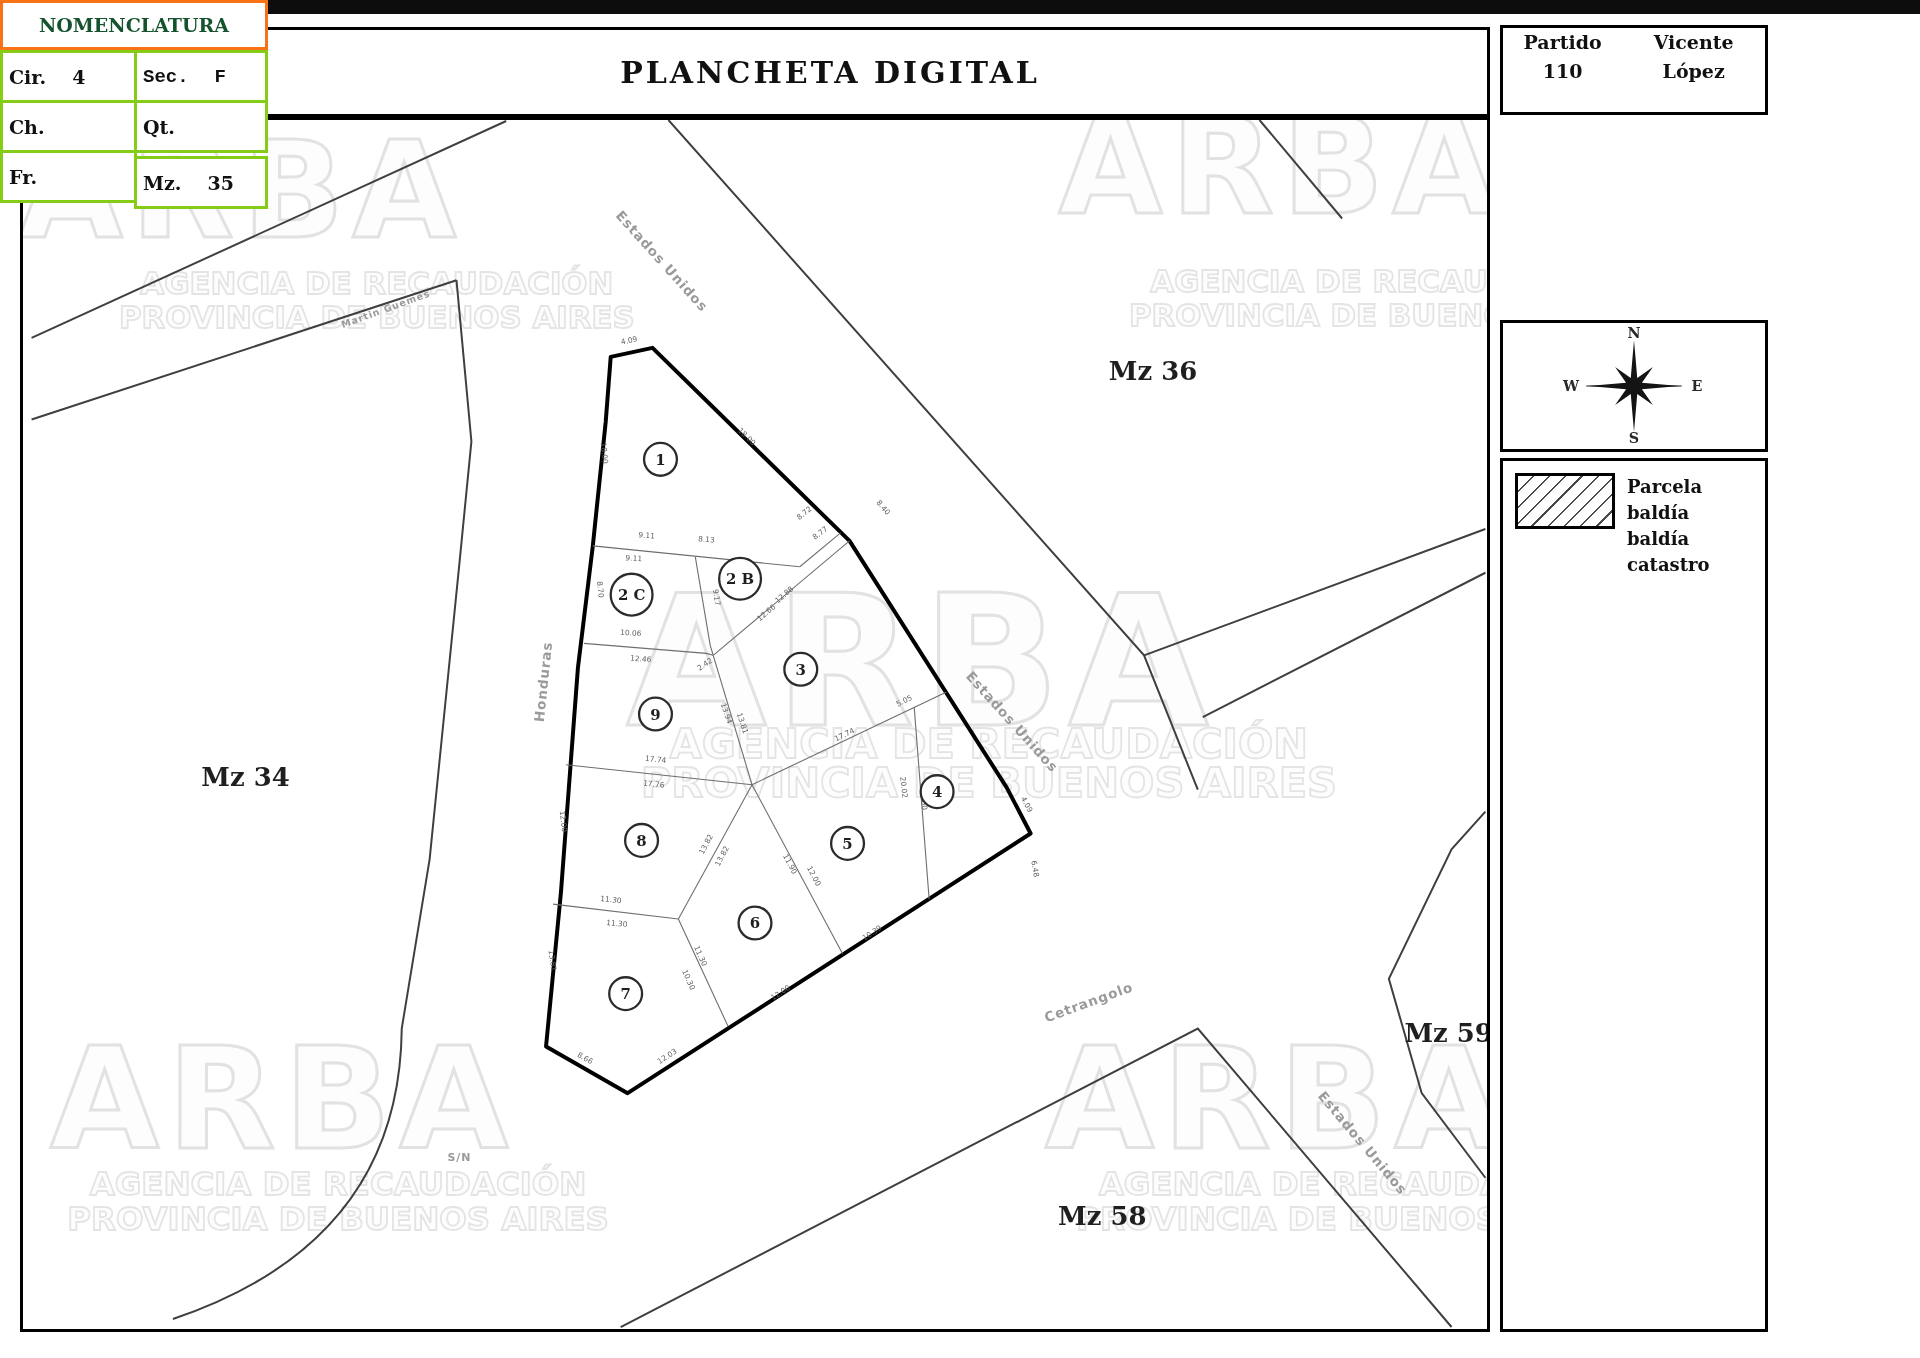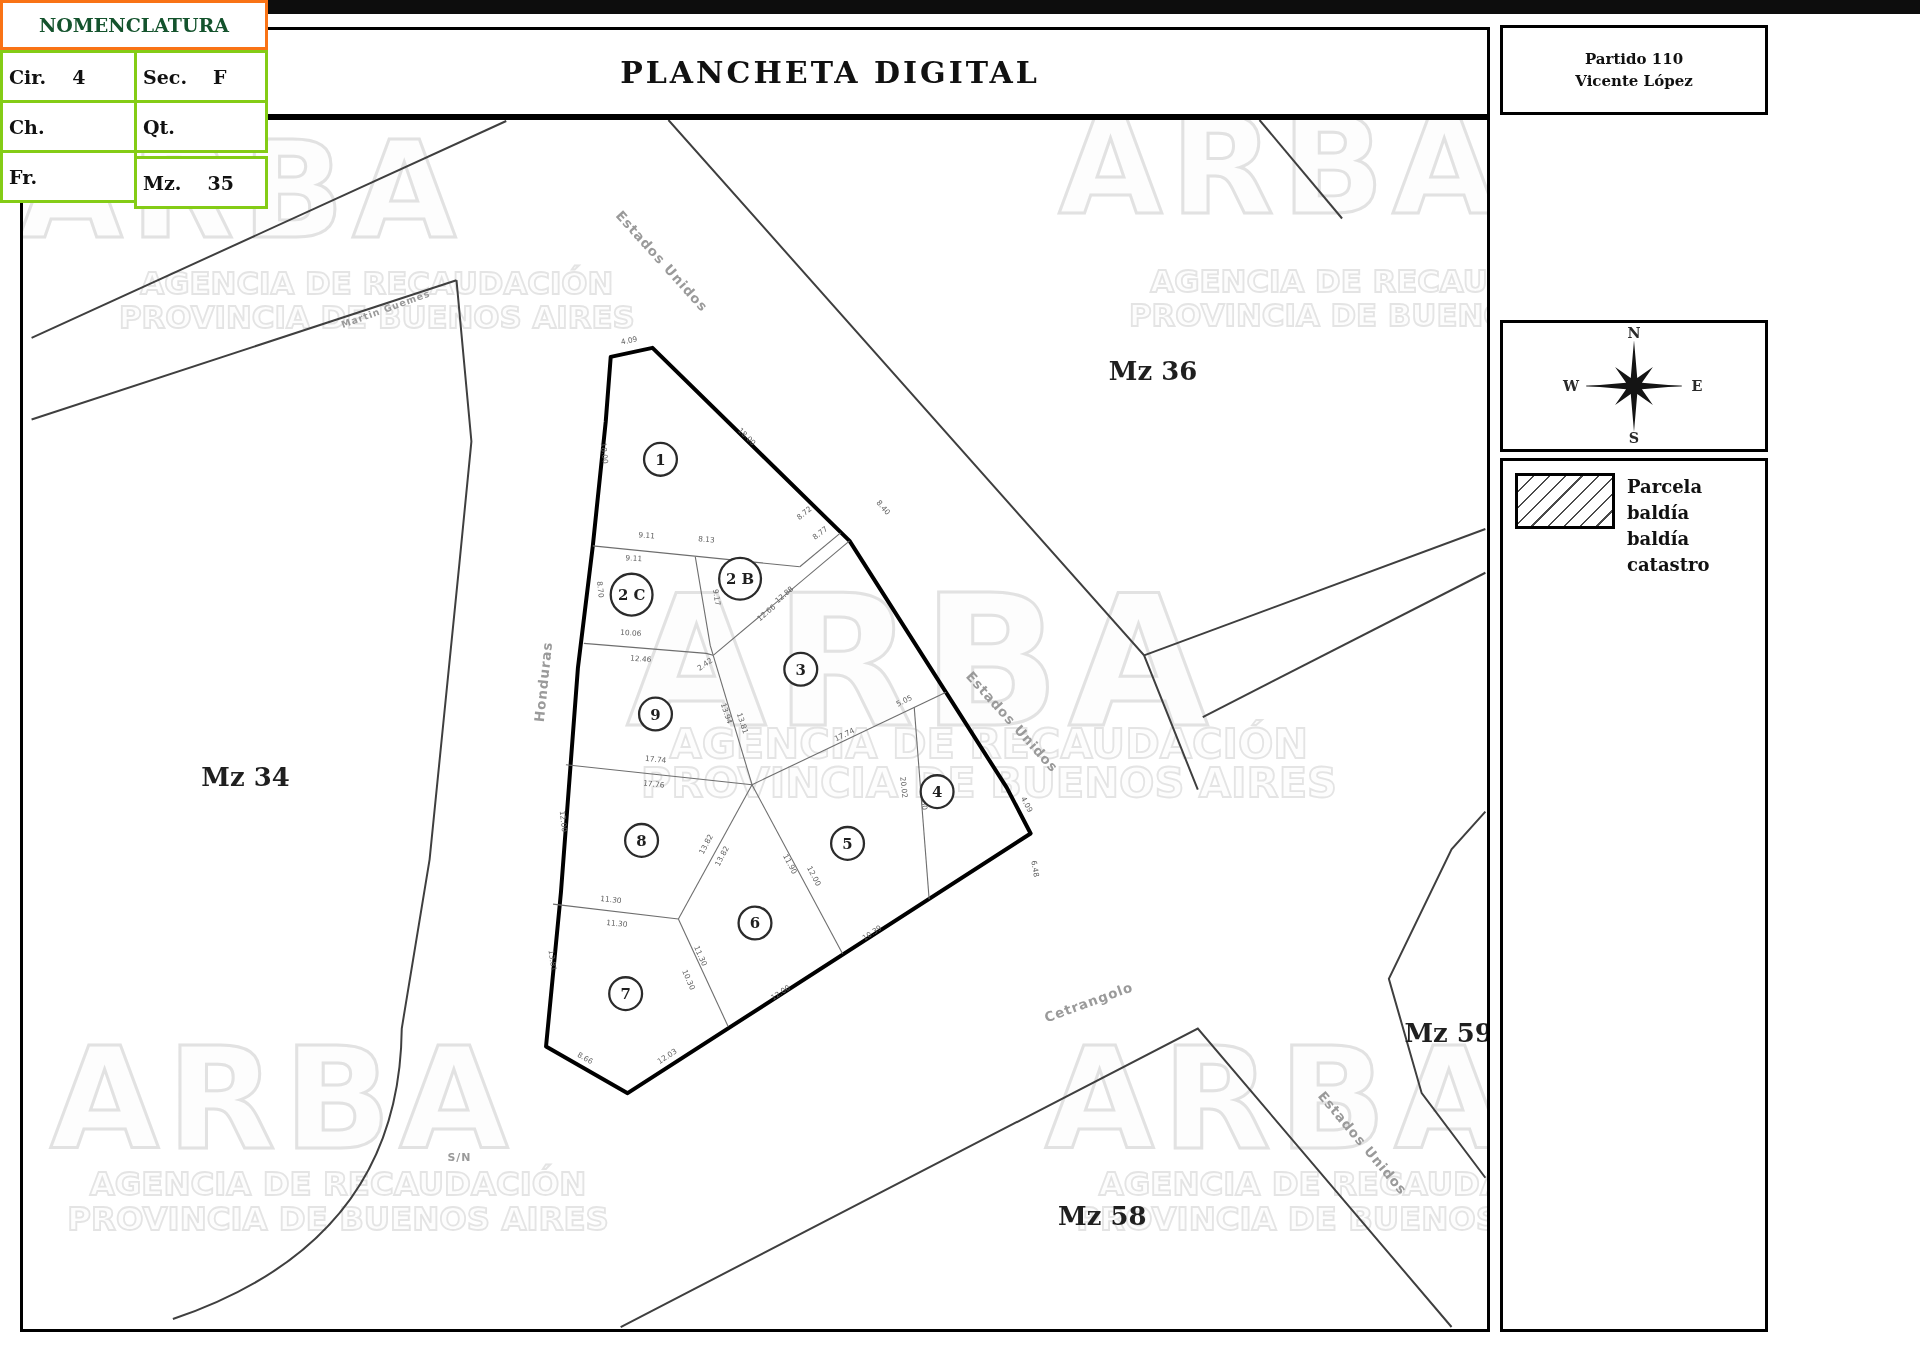--- a/index.html
+++ b/index.html
@@ -9,21 +9,21 @@
   .box{position:absolute;border:3px solid #000;box-sizing:border-box;background:#fff;}
   
   #logo-box{left:22px;top:27px;width:148px;height:90px;display:flex;align-items:center;justify-content:center;}
   #logo-box .logo{font-family:"DejaVu Sans",sans-serif;font-weight:bold;font-size:44px;color:#29b9d0;letter-spacing:1px;}
   #title-box{left:170px;top:27px;width:1320px;height:90px;display:flex;align-items:center;justify-content:center;}
   #title-box .title{font-weight:bold;font-size:30px;letter-spacing:3px;color:#111;}
   
   #map-frame{left:20px;top:117px;width:1470px;height:1215px;}
   #map-svg{position:absolute;left:0;top:0;}
   
-  #partido-box{left:1500px;top:25px;width:268px;height:90px;text-align:center;font-weight:bold;font-size:15px;color:#111;display:flex;flex-direction:column;justify-content:center;line-height:1.5;}
+  #partido-box{left:1500px;top:25px;width:268px;height:90px;text-align:center;font-weight:bold;font-size:19px;color:#111;display:flex;flex-direction:row;justify-content:center;line-height:1.5;}
   #nom-box{left:1500px;top:115px;width:268px;height:205px;border:none;}
   #nom-head{position:absolute;left:0;top:0;width:268px;height:50px;border:3px solid #f97316;box-sizing:border-box;background:#fff;text-align:center;font-weight:bold;font-size:19px;line-height:44px;color:#14532d;}
   .nom-cell{position:absolute;border:3px solid #84cc16;box-sizing:border-box;background:#fff;display:flex;align-items:center;padding-left:6px;font-weight:bold;font-size:19px;color:#111;}
   .nom-cell .val{margin-left:26px;}
   #compass-box{left:1500px;top:320px;width:268px;height:132px;}
   #legend-box{left:1500px;top:458px;width:268px;height:874px;}
   #legend-hatch{position:absolute;left:12px;top:12px;width:100px;height:56px;border:3px solid #000;box-sizing:border-box;
     background:repeating-linear-gradient(135deg,#ffffff 0px,#ffffff 10px,#4a4a4a 10px,#4a4a4a 11.5px);}
   #legend-text{position:absolute;left:124px;top:13px;font-weight:bold;font-size:18px;line-height:1.45;color:#111;}
   
@@ -179,21 +179,21 @@
     <div>Partido 110</div>
     <div>Vicente López</div>
   </div>
 
   <div id="nom-box">
     <div id="nom-head">NOMENCLATURA</div>
     <div class="nom-cell" style="left:0;top:50px;width:137px;height:53px;">
       <span>Cir.</span>
       <span class="val">4</span>
     </div>
-    <div class="nom-cell" style="left:134px;top:50px;width:134px;height:53px;">
+    <div class="nom-cell" style="left:134px;top:50px;width:134px;height:53px;font-family:Liberation Mono, monospace;">
       <span>Sec.</span>
       <span class="val">F</span>
     </div>
     <div class="nom-cell" style="left:0;top:100px;width:137px;height:53px;">
       <span>Ch.</span>
       <span class="val"></span>
     </div>
     <div class="nom-cell" style="left:134px;top:100px;width:134px;height:53px;">
       <span>Qt.</span>
       <span class="val"></span>

